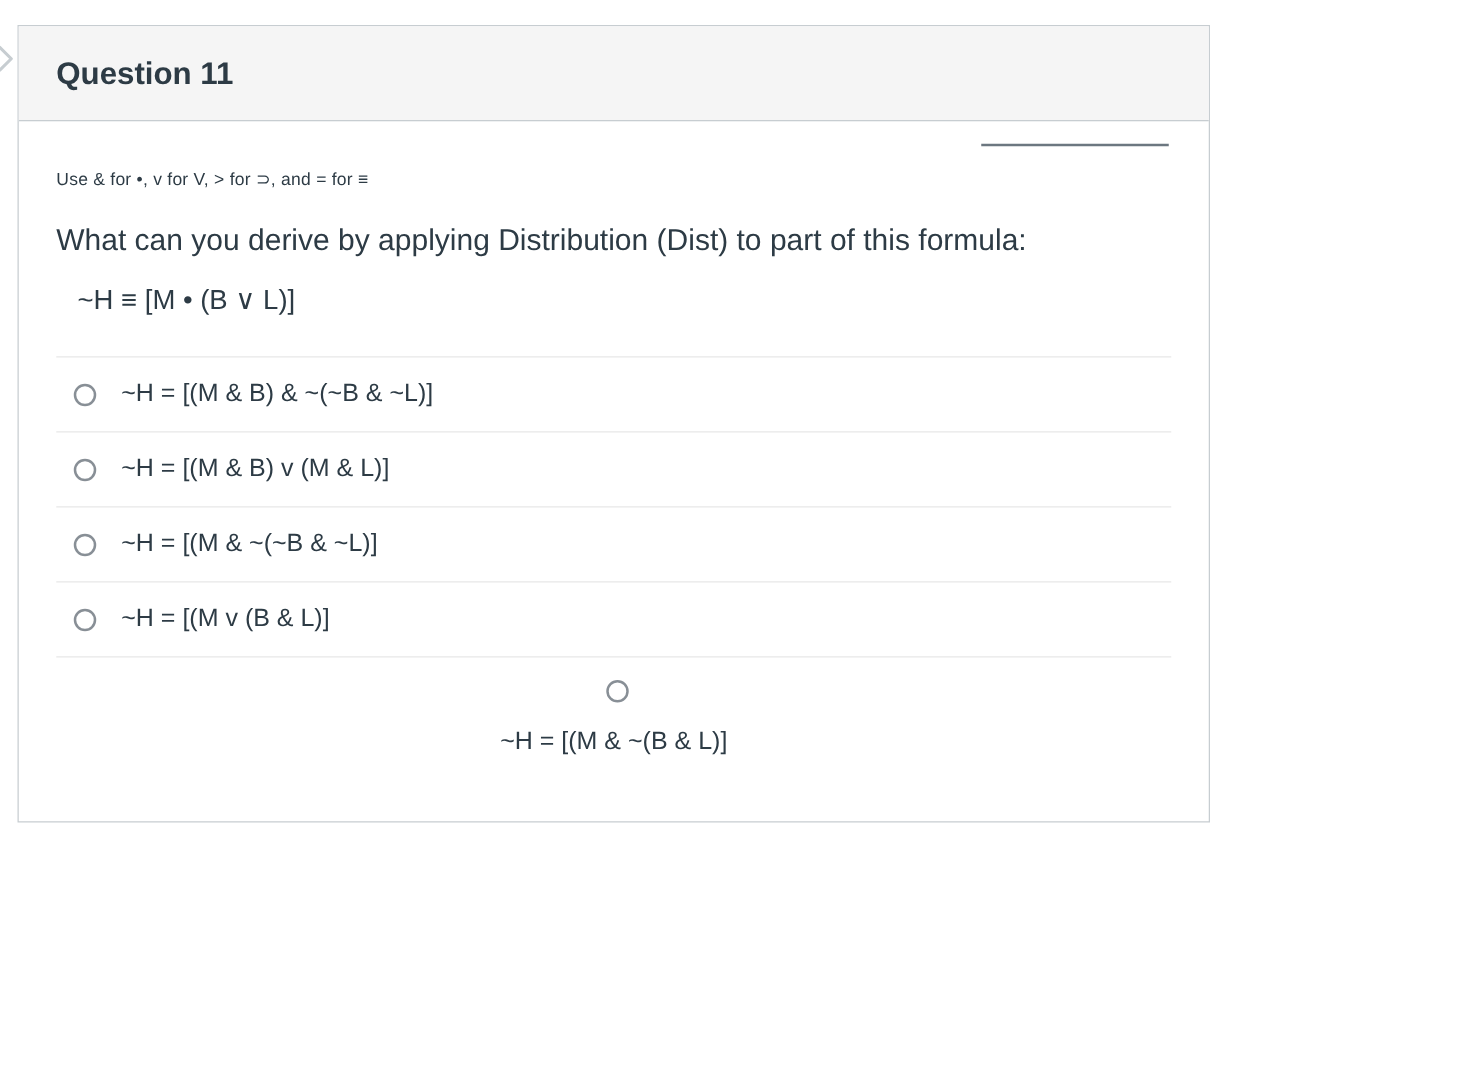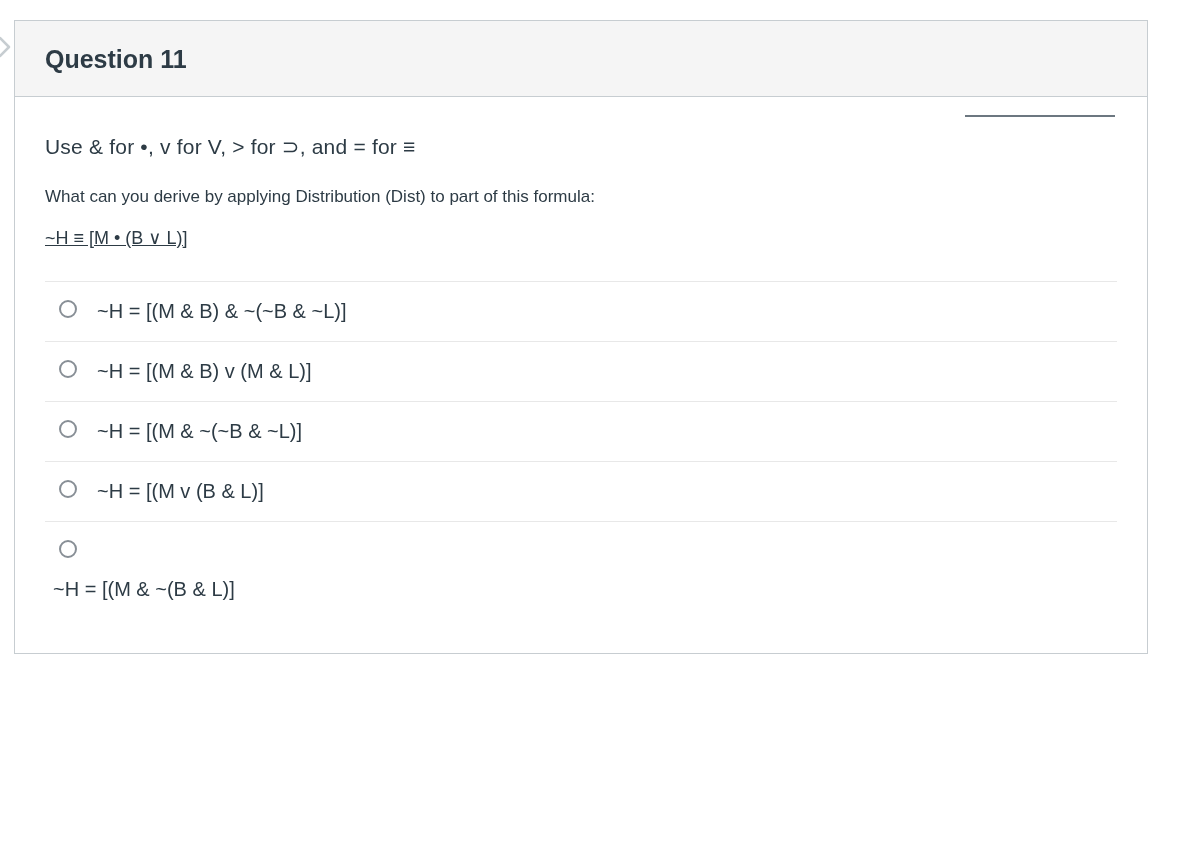--- a/index.html
+++ b/index.html
@@ -3,21 +3,21 @@
 <meta charset="utf-8">
 <style>
   * { box-sizing: border-box; }
   html, body {
     margin: 0; padding: 0;
     font-family: "Helvetica Neue", Arial, sans-serif;
     background: #fff;
     color: #2d3b45;
   }
   .page {
-    width: 1148px;
+    width: 968px;
     height: 866px;
     position: relative;
     padding: 20px 0 18px 14px;
   }
   .left-chevron {
     position: absolute;
     left: -2px;
     top: 36px;
     width: 14px;
     height: 22px;
@@ -46,41 +46,41 @@
     right: 32px;
     top: 94px;
     width: 150px;
     height: 2px;
     background: #6c7780;
   }
   .question-body {
     padding: 38px 30px 28px 30px;
   }
   .prompt-line-1 {
-    font-size: 21px;
+    font-size: 14px;
     color: #2d3b45;
     margin: 0 0 28px 0;
     letter-spacing: 0.2px;
   }
   .prompt-line-2 {
-    font-size: 17px;
+    font-size: 24px;
     color: #2d3b45;
     margin: 12px 0 20px 0;
   }
   .formula {
-    font-size: 18px;
+    font-size: 22px;
     color: #2d3b45;
-    margin: 0 0 32px 0;
-    text-decoration: underline;
+    margin: 0 0 32px 17px;
   }
   .options {
     border-top: 1px solid #e8e8e8;
   }
   .option {
     display: flex;
+    align-items: center;
     gap: 20px;
     padding: 18px 8px 18px 8px;
     border-bottom: 1px solid #e8e8e8;
     cursor: pointer;
   }
   .option:last-child { border-bottom: none; margin-bottom: 6px; flex-direction: column; }
   .radio {
     width: 18px; height: 18px;
     border: 2px solid #888f96;
     border-radius: 50%;

